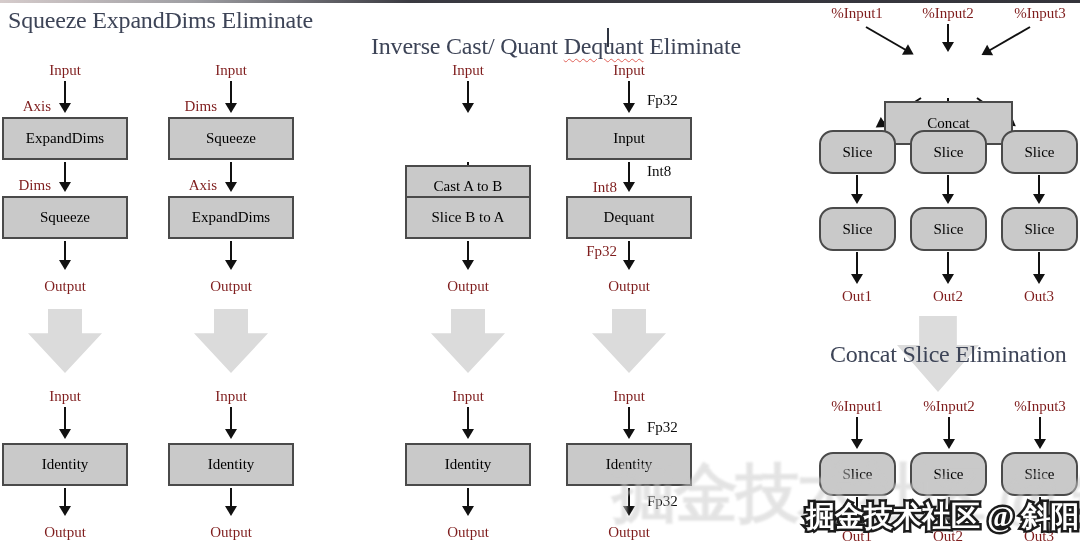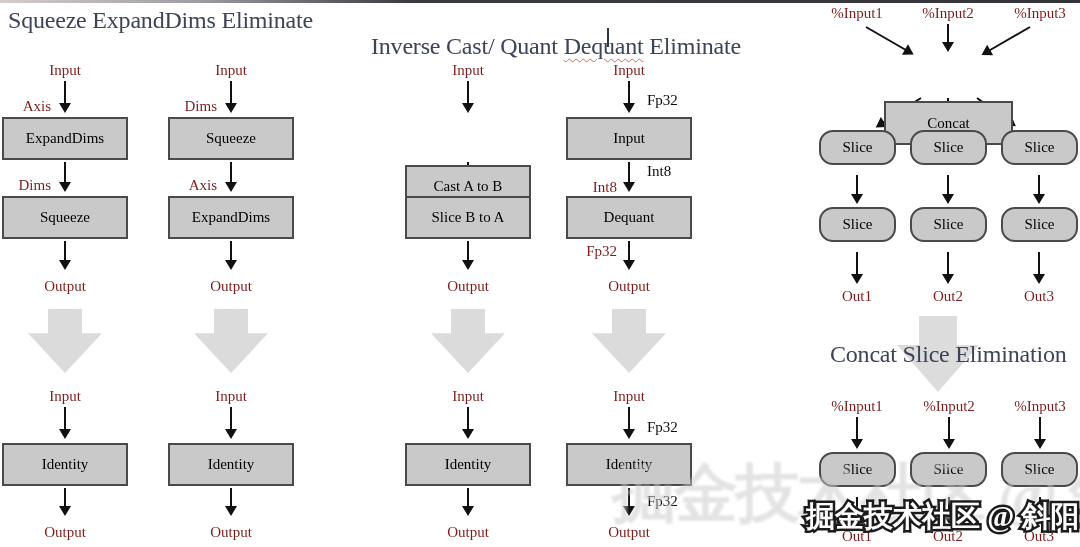--- a/index.html
+++ b/index.html
@@ -10,21 +10,21 @@
   .t{position:absolute;font-size:24px;color:#3d4457;white-space:nowrap;letter-spacing:-0.2px;z-index:2;}
   .squig{text-decoration:underline;text-decoration-style:wavy;text-decoration-color:#e0635a;
          text-decoration-thickness:1px;text-underline-offset:4px;}
   .caret{position:absolute;width:2px;height:19px;background:#2e3440;z-index:3;}
   .lbl{position:absolute;font-size:15px;color:#7f1d1d;transform:translateX(-50%);white-space:nowrap;}
   .sl{position:absolute;font-size:15px;color:#7f1d1d;transform:translateX(-100%);white-space:nowrap;}
   .sr{position:absolute;font-size:15px;color:#0b0b0b;white-space:nowrap;}
   .node{position:absolute;width:126px;height:43px;background:#c9c9c9;border:2px solid #4a4a4a;
         display:flex;align-items:center;justify-content:center;font-size:15px;color:#000;
         box-sizing:border-box;z-index:1;}
-  .slice{width:77px;height:35px;border-radius:14px;}
+  .slice{width:77px;height:44px;border-radius:14px;}
   .concat{width:129px;height:44px;}
   .va{position:absolute;width:2px;background:#111;}
   .va::after{content:"";position:absolute;left:-5px;bottom:-9px;width:0;height:0;
              border-left:6px solid transparent;border-right:6px solid transparent;border-top:10px solid #111;}
   .da{position:absolute;height:2px;background:#111;transform-origin:0 50%;}
   .da::after{content:"";position:absolute;right:-9px;top:-5px;width:0;height:0;
              border-top:6px solid transparent;border-bottom:6px solid transparent;border-left:10px solid #111;}
   .ba{position:absolute;width:74px;height:64px;background:#dbdbdb;
       clip-path:polygon(27% 0,73% 0,73% 38%,100% 38%,50% 100%,0 38%,27% 38%);}
   .ba-lg{width:82px;height:76px;background:#dcdcdc;z-index:0;}

